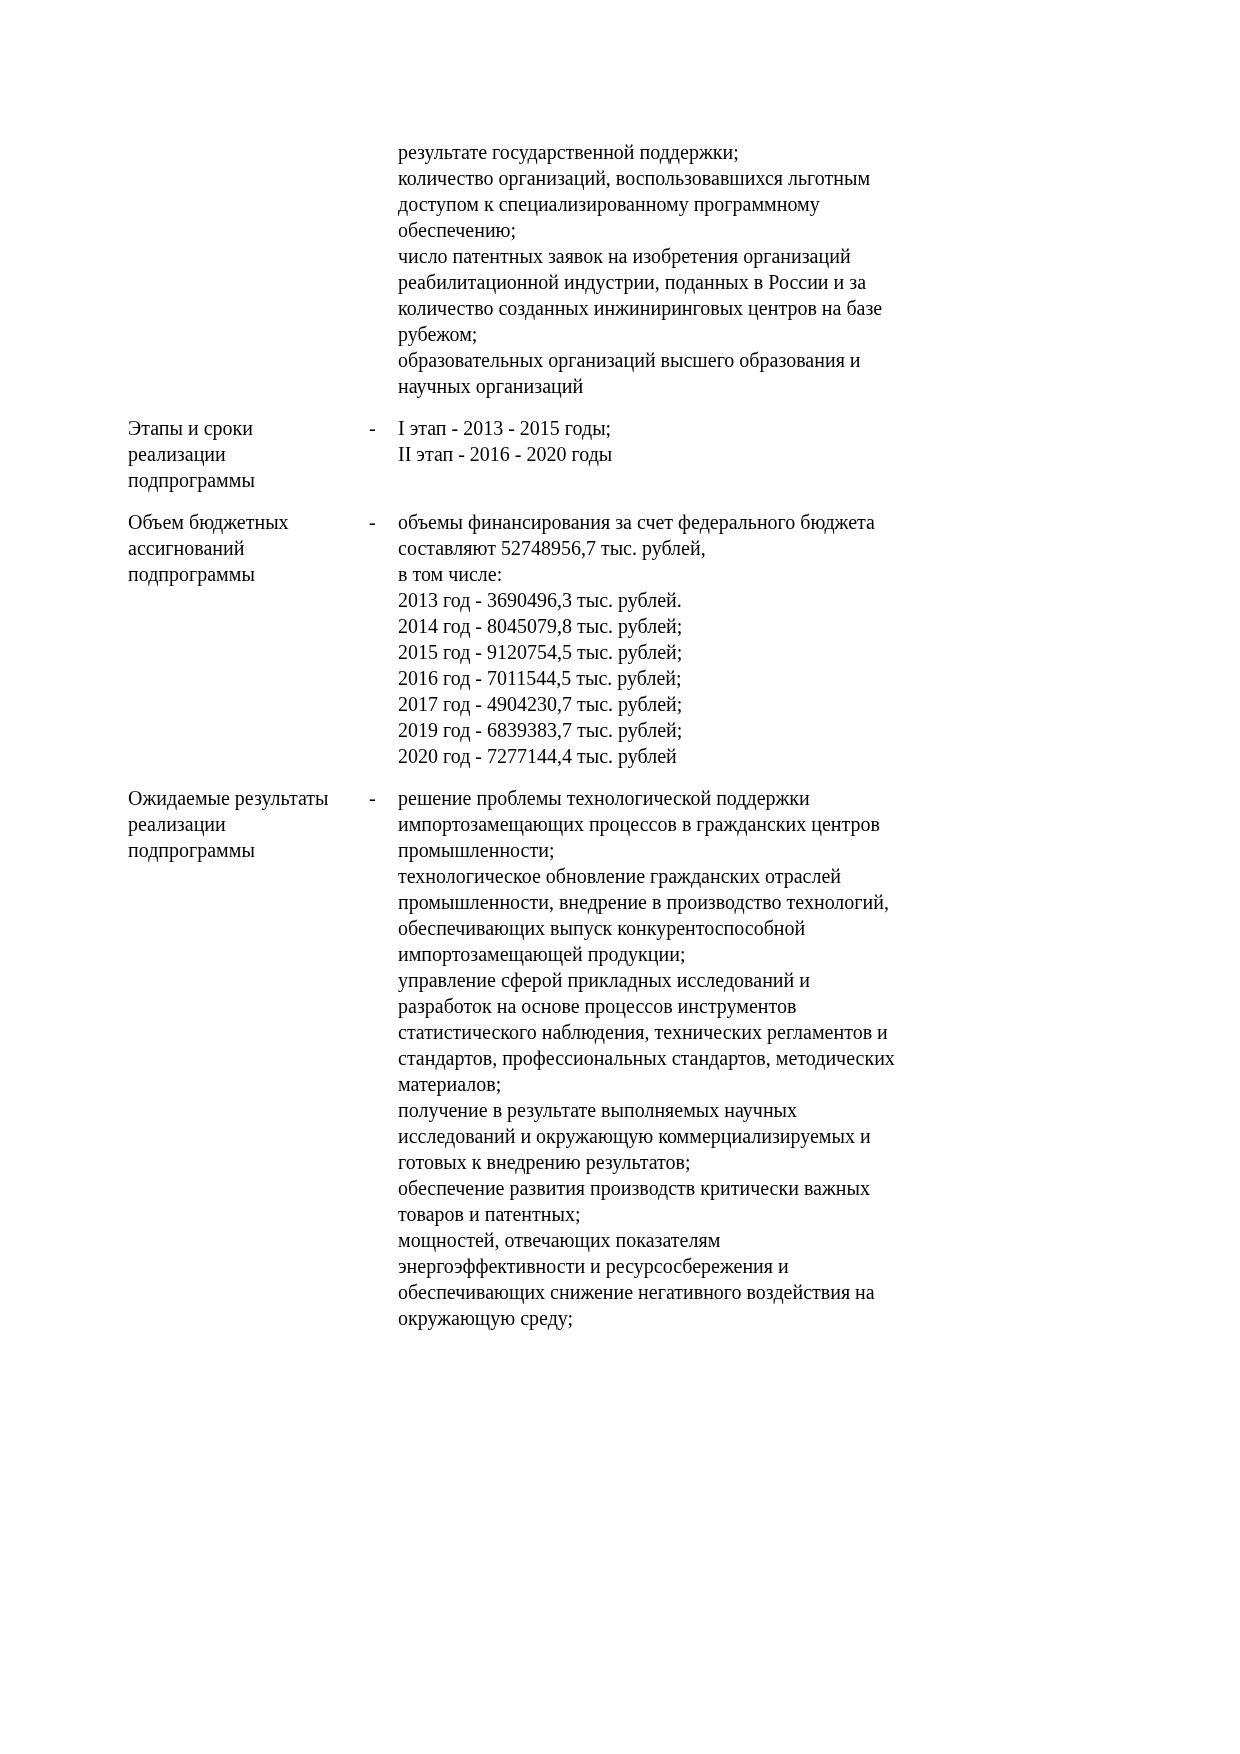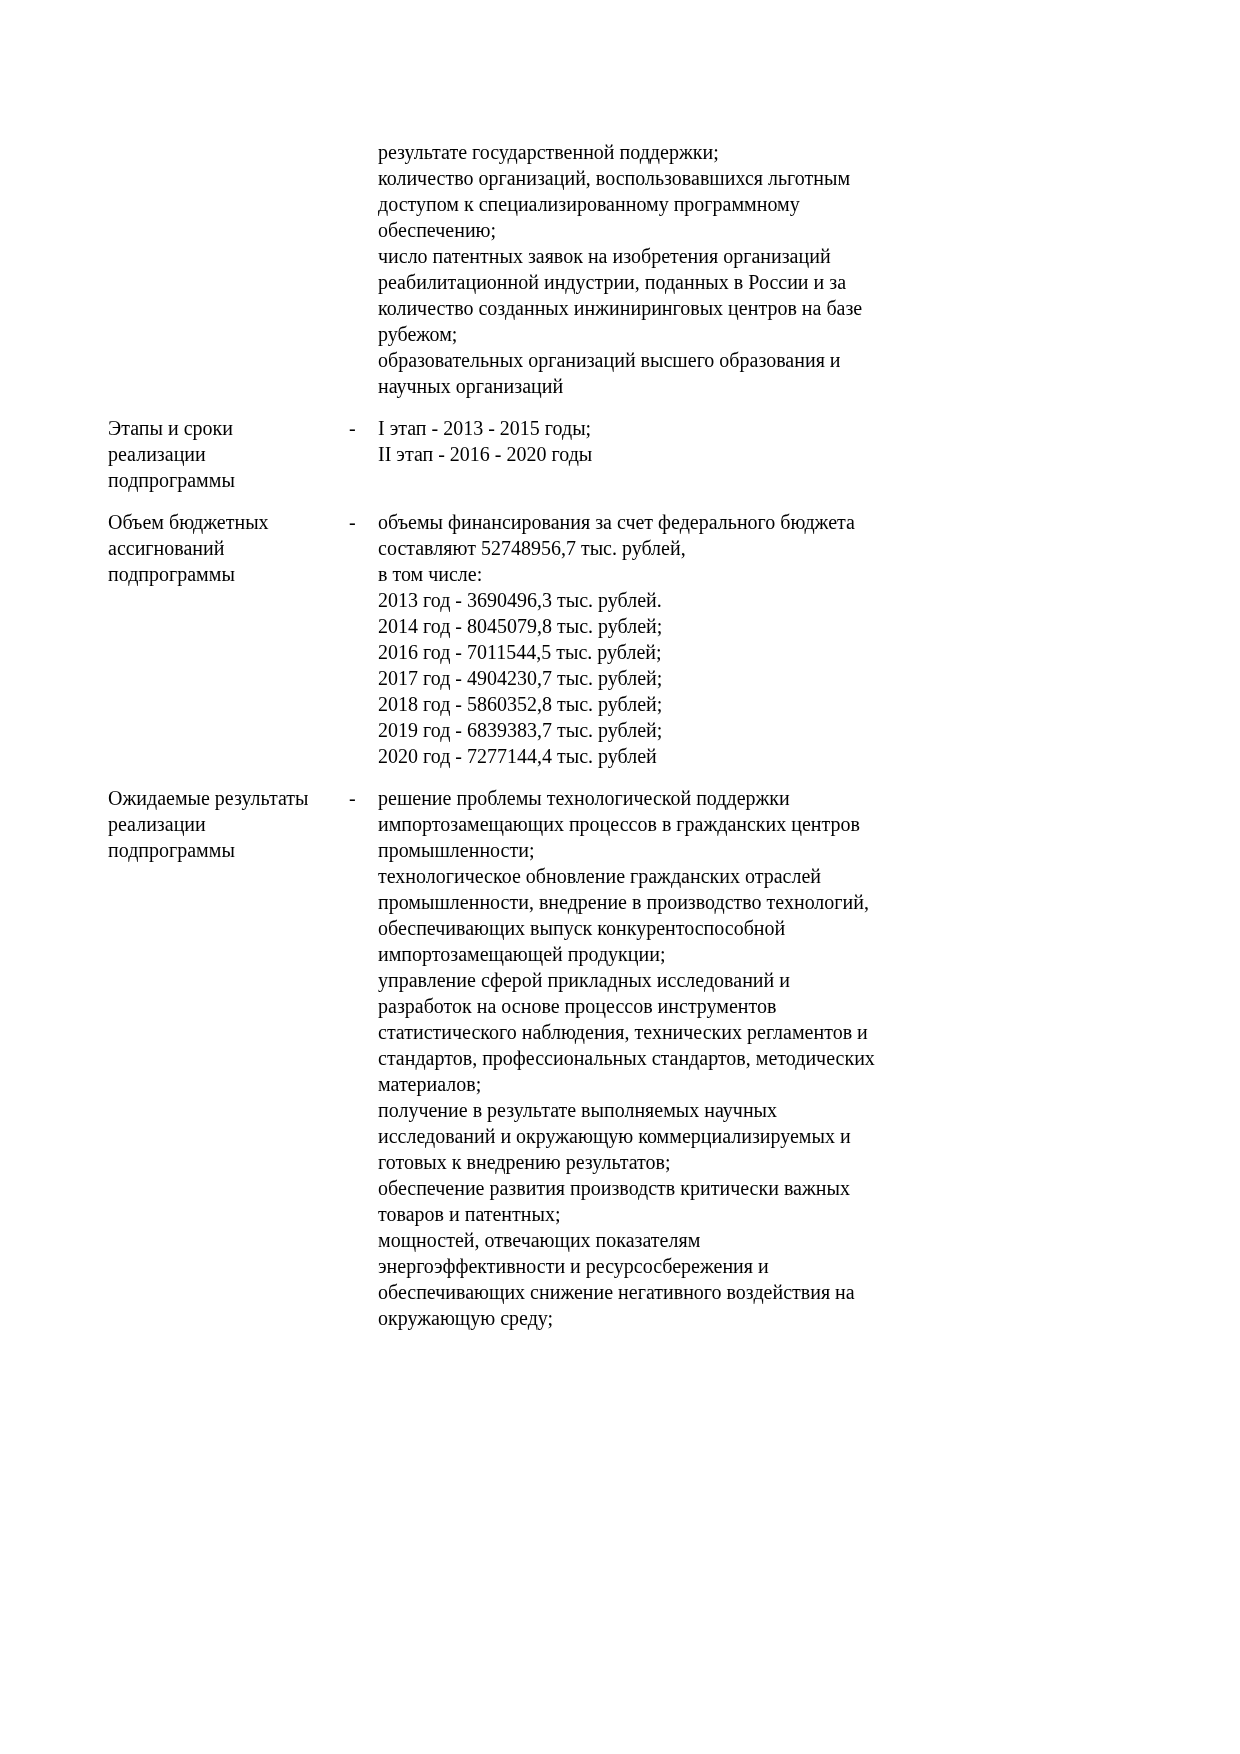--- a/index.html
+++ b/index.html
@@ -14,20 +14,21 @@
       overflow: hidden;
     }
     .page {
       box-sizing: border-box;
       padding: 139px 60px 0 108px;
     }
     .row {
       display: grid;
       grid-template-columns: 241px 29px 1fr;
       margin-bottom: 16px;
+      margin-left: 20px;
     }
     .label, .dash, .content { white-space: nowrap; }
     .content { max-width: 620px; }
   </style>
 </head>
 <body>
 
 <main class="page">
   <div>
   <section class="row">
@@ -66,23 +67,23 @@
           <div>ассигнований</div>
           <div>подпрограммы</div>
         </div>
     <div class="dash">-</div>
     <div class="content">
           <div>объемы финансирования за счет федерального бюджета</div>
           <div>составляют 52748956,7 тыс. рублей,</div>
           <div>в том числе:</div>
           <div>2013 год - 3690496,3 тыс. рублей.</div>
           <div>2014 год - 8045079,8 тыс. рублей;</div>
+          <div>2015 год - 9120754,5 тыс. рублей;</div>
           <div>2016 год - 7011544,5 тыс. рублей;</div>
           <div>2017 год - 4904230,7 тыс. рублей;</div>
-          <div>2018 год - 5860352,8 тыс. рублей;</div>
           <div>2019 год - 6839383,7 тыс. рублей;</div>
           <div>2020 год - 7277144,4 тыс. рублей</div>
         </div>
   </section>
 
   <section class="row">
     <div class="label">
           <div>Ожидаемые результаты</div>
           <div>реализации</div>
           <div>подпрограммы</div>

